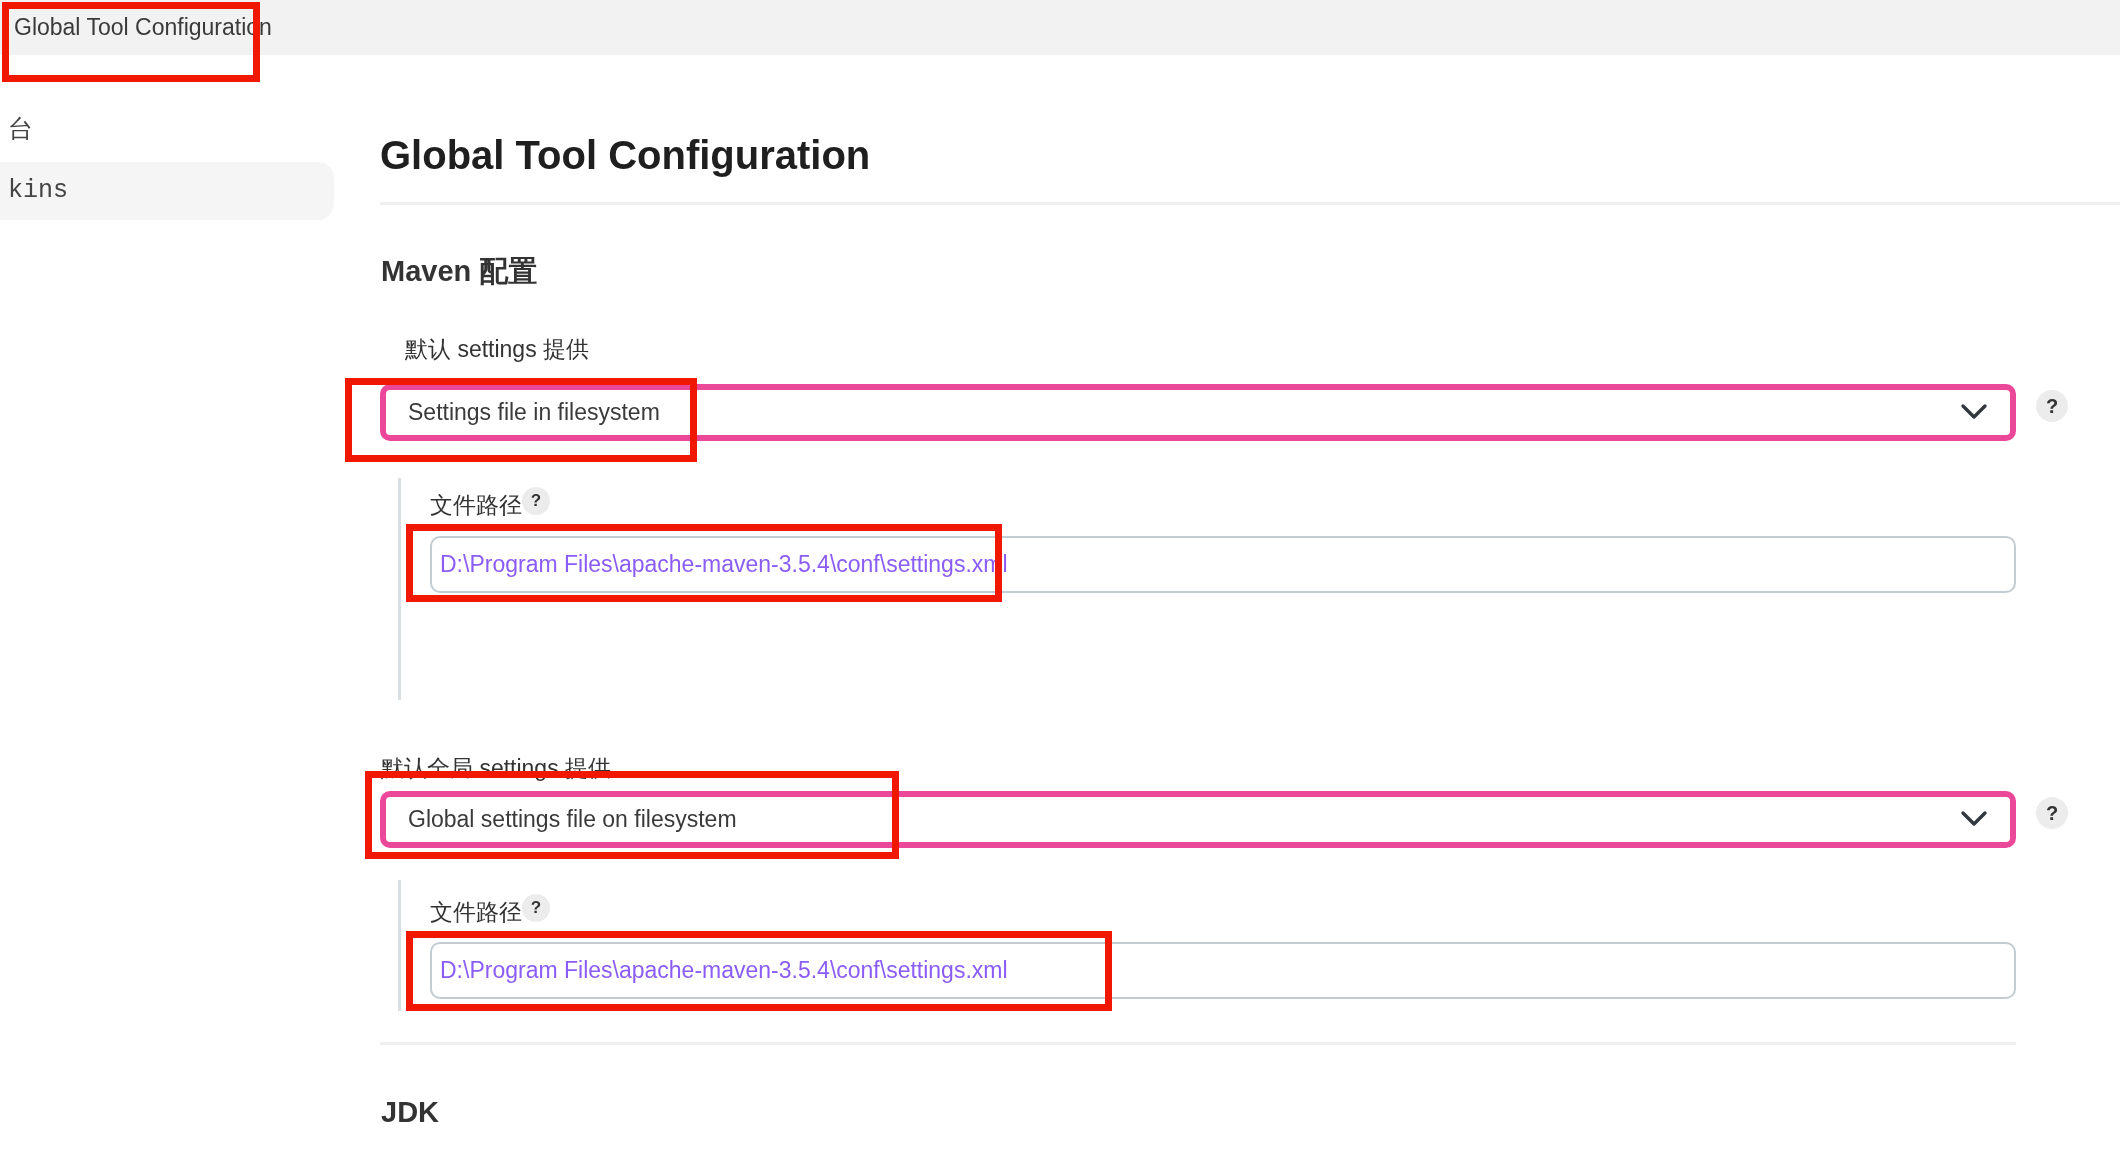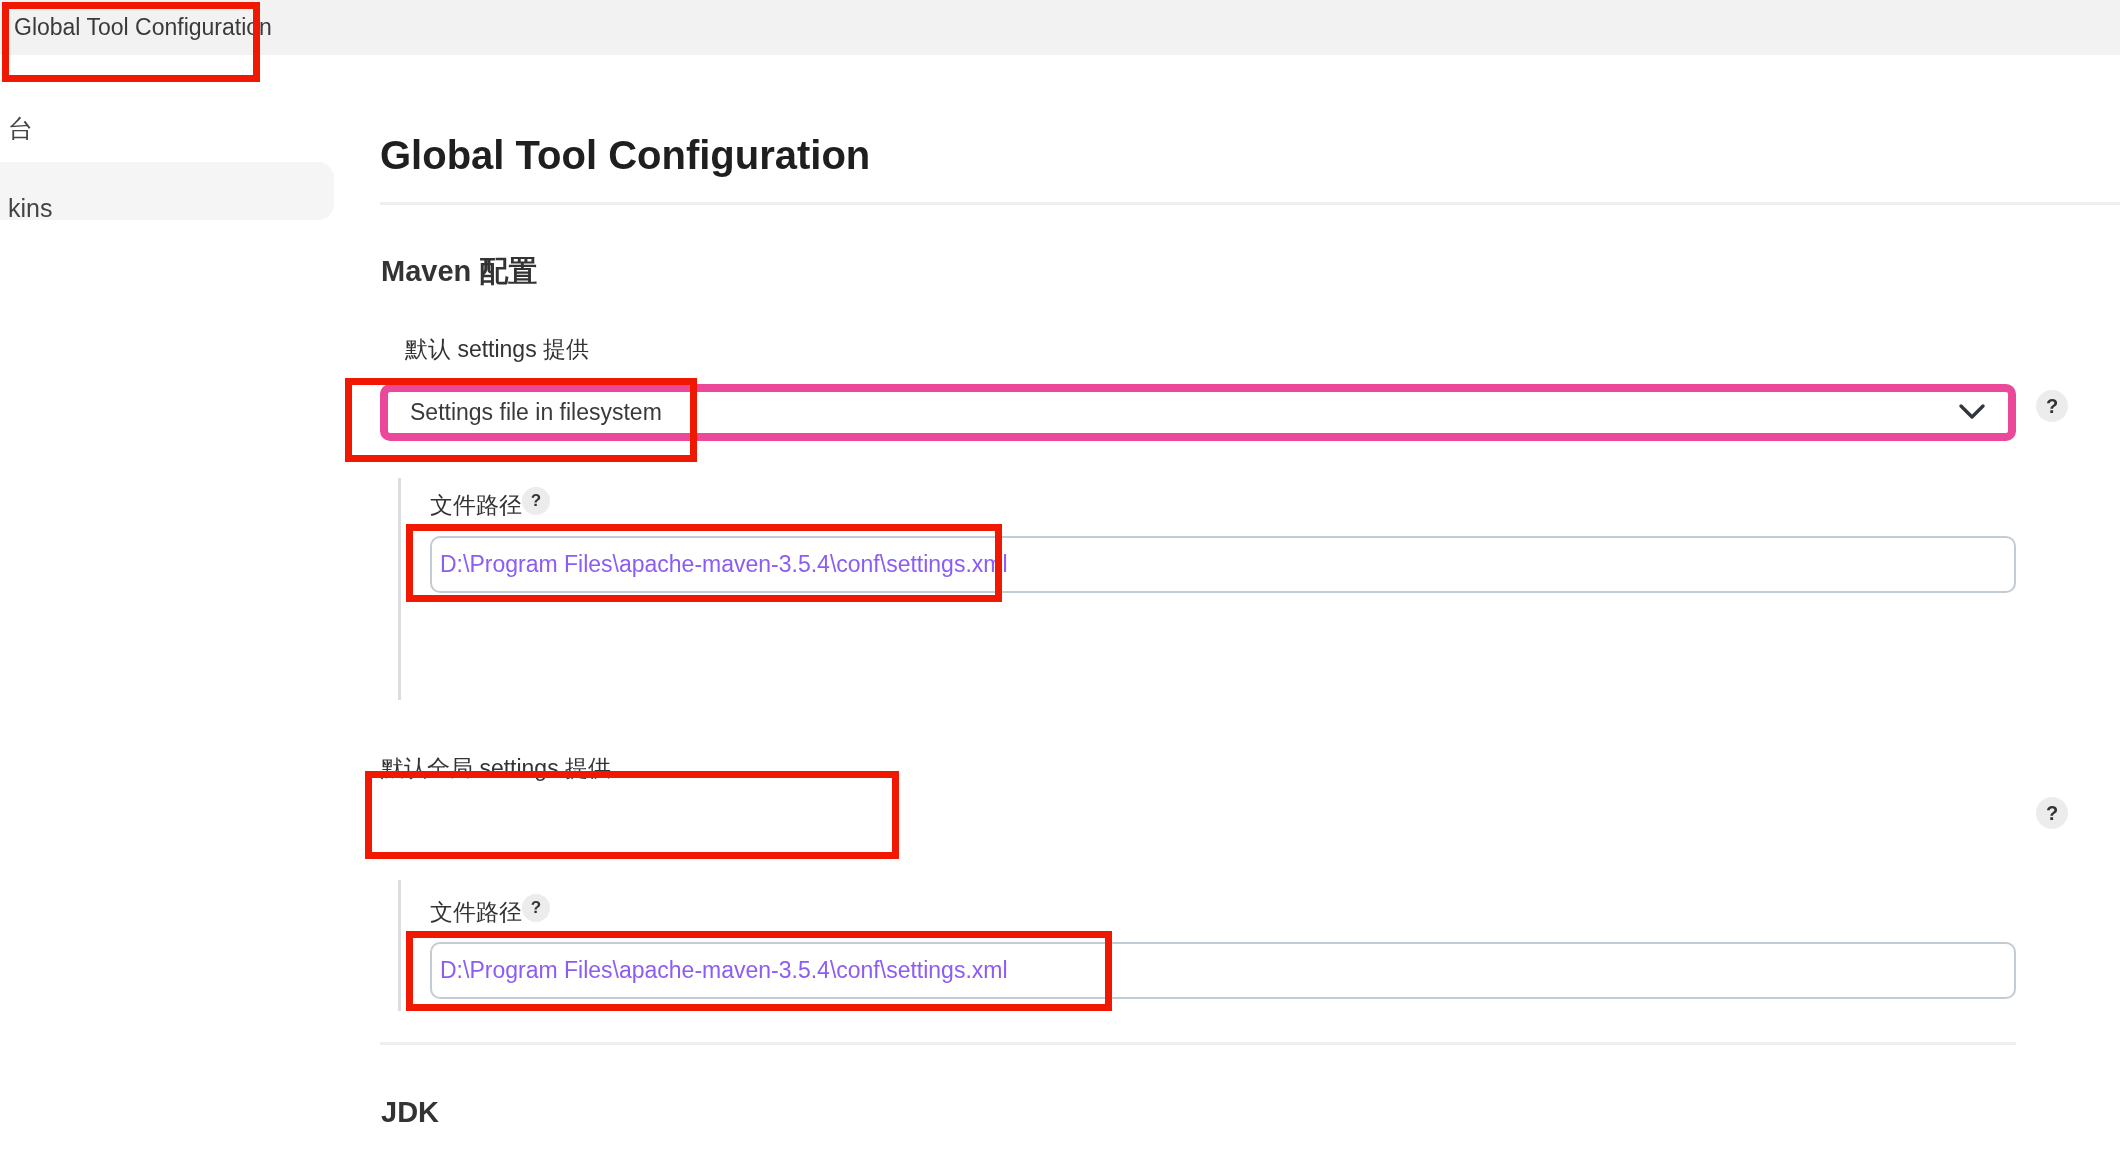--- a/index.html
+++ b/index.html
@@ -17,38 +17,38 @@
   .annotation{border:7px solid #f01800;pointer-events:none;background:transparent;}
   .ann-a{left:2px;top:2px;width:258px;height:80px;}
   .ann-b{left:345px;top:378px;width:352px;height:84px;}
   .ann-c{left:406px;top:524px;width:596px;height:78px;}
   .ann-d{left:365px;top:771px;width:534px;height:88px;}
   .ann-e{left:406px;top:931px;width:706px;height:80px;}
 
   
   .side-item1{left:8px;top:112px;font-size:25px;color:#444;}
   .side-pill{left:-26px;top:162px;width:360px;height:58px;background:#f5f5f5;border-radius:16px;}
-  .side-pill-label{position:absolute;left:34px;top:17px;height:58px;line-height:58px;font-size:25px;color:#444;}
+  .side-pill-label{position:absolute;left:34px;top:0;height:58px;line-height:58px;font-size:25px;color:#444;font-family:Liberation Mono, monospace;}
 
   
   .page-title{left:380px;top:106px;font-size:40px;font-weight:bold;color:#1f1f1f;white-space:nowrap;}
   .divider{height:3px;background:#efefef;}
   .divider-1{left:380px;top:202px;width:1740px;}
   .divider-2{left:380px;top:1042px;width:1636px;}
   .section-heading{font-size:29px;font-weight:bold;color:#333;white-space:nowrap;}
   .maven-heading{left:381px;top:252px;}
   .jdk-heading{left:381px;top:1096px;}
   .field-label{font-size:23px;color:#333;white-space:nowrap;}
   .label-1{left:381px;top:334px;margin-left:24px;}
   .label-2{left:381px;top:741px;margin-top:12px;}
 
   
   .select{
     left:380px;width:1636px;height:57px;background:#fff;
-    border:8px solid #ec4899;border-radius:10px;
+    border:6px solid #ec4899;border-radius:10px;
     display:flex;align-items:center;padding:0 22px;
     font-size:23px;color:#3a3a3a;cursor:pointer;
   }
   .select-1{top:384px;}
   .select-2{top:791px;}
   .select .chev{margin-left:auto;flex:0 0 auto;}
 
   
   .help-circle{
     border:none;border-radius:50%;background:#ececec;color:#333;
@@ -113,20 +113,28 @@
   </div>
   <button class="abs help-circle help-lg help-1">?</button>
 
   <div class="abs indent-line indent-1"></div>
   <div class="abs field-label fp-label-1">文件路径</div>
   <button class="abs help-circle help-sm help-fp1">?</button>
   <input class="abs text-input input-1" type="text" value="D:\Program Files\apache-maven-3.5.4\conf\settings.xml" style="">
 
   <div class="abs field-label label-2">默认全局 settings 提供</div>
 
+  <div class="abs select select-2">
+    <span>Global settings file on filesystem</span>
+    <span class="chev">
+      <svg width="28" height="17" viewBox="0 0 28 17">
+        <polyline points="3,3 14,14 25,3" fill="none" stroke="#32383e" stroke-width="3.4" stroke-linecap="round" stroke-linejoin="round"></polyline>
+      </svg>
+    </span>
+  </div>
   <button class="abs help-circle help-lg help-2">?</button>
 
   <div class="abs indent-line indent-2"></div>
   <div class="abs field-label fp-label-2">文件路径</div>
   <button class="abs help-circle help-sm help-fp2">?</button>
   <input class="abs text-input input-2" type="text" value="D:\Program Files\apache-maven-3.5.4\conf\settings.xml" style="">
 
   <div class="abs divider divider-2"></div>
 
   <div class="abs section-heading jdk-heading">JDK</div>

